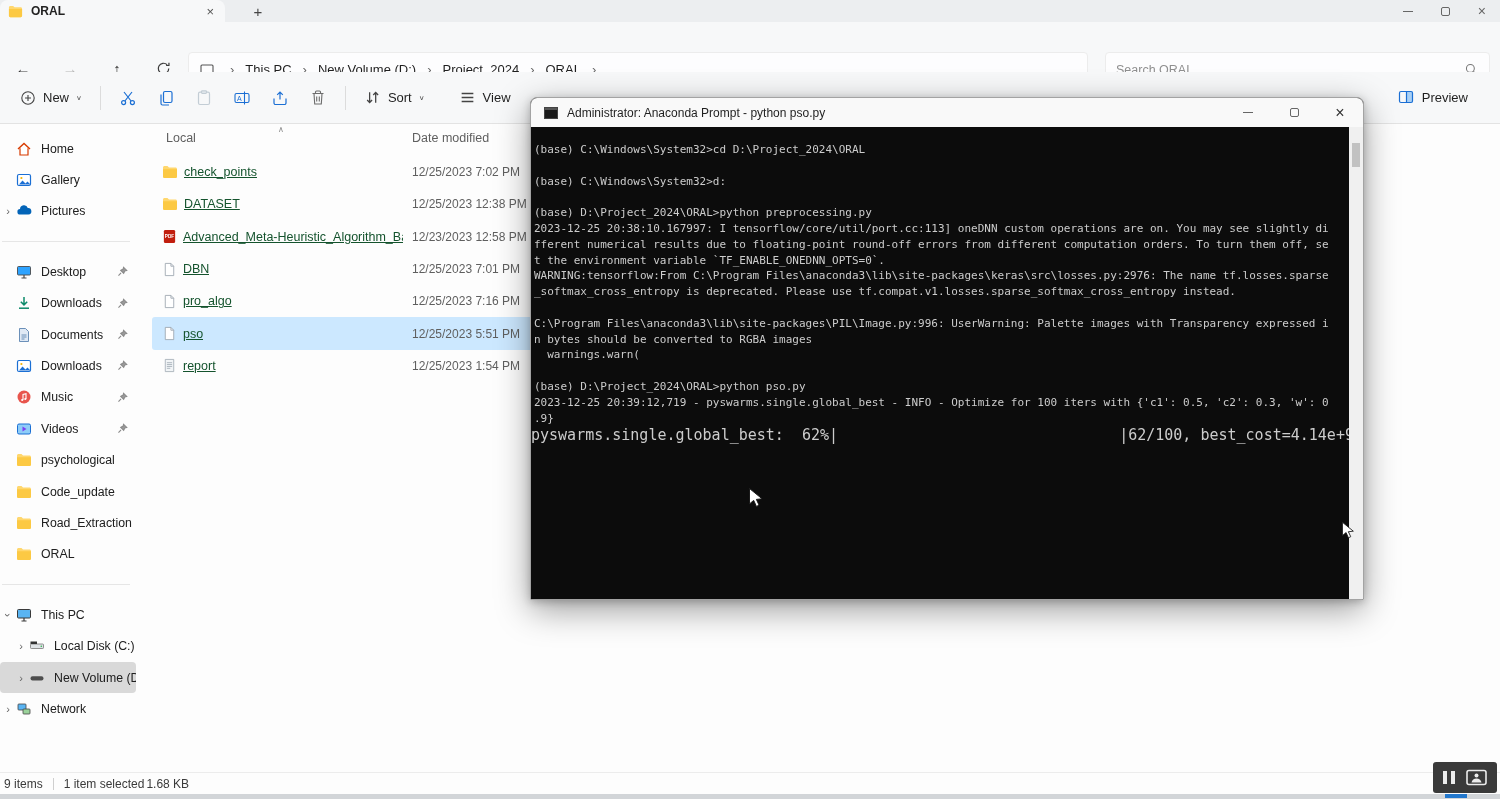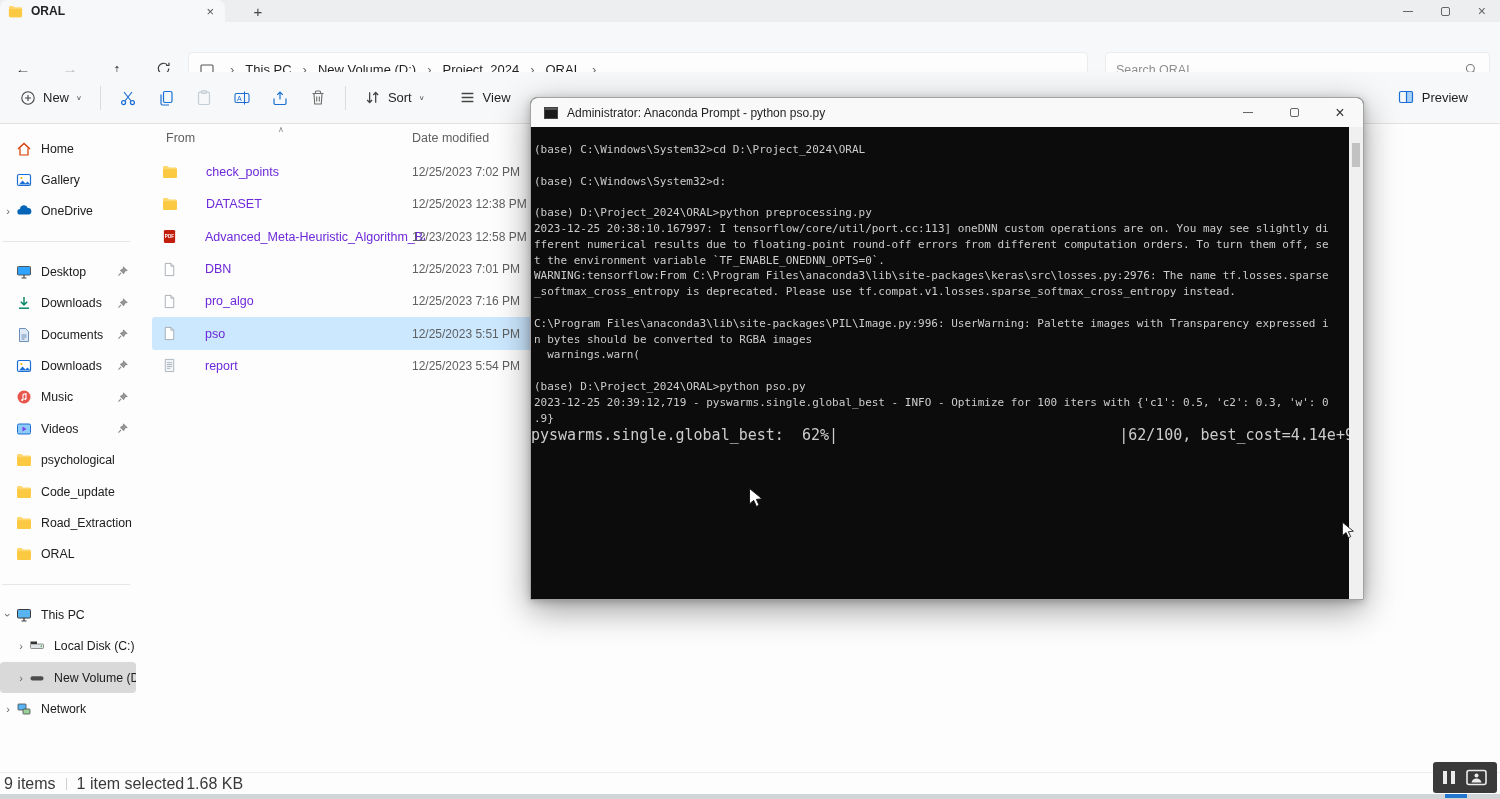--- a/index.html
+++ b/index.html
@@ -48,25 +48,25 @@
   .indent1 { padding-left:13px; }
 
   
   #list-header { position:absolute; left:152px; top:126px; width:420px; height:26px; }
   .col-name { position:absolute; left:14px; top:5px; font-size:12.5px; color:#5f5f5f; }
   .col-sort { position:absolute; left:126px; top:-1px; font-size:8px; color:#888; }
   .col-date { position:absolute; left:260px; top:5px; font-size:12.5px; color:#5f5f5f; }
   #file-rows { position:absolute; left:152px; top:156px; width:424px; }
   .frow { position:relative; height:32.3px; display:flex; align-items:center; padding-left:10px; border-radius:3px; }
   .frow.sel { background:#cce8ff; }
-  .fname { margin-left:28px; font-size:12.5px; color:#6d28d9; white-space:nowrap; overflow:hidden; max-width:220px; }
+  .fname { margin-left:6px; font-size:12.5px; color:#14532d; white-space:nowrap; overflow:hidden; max-width:220px;text-decoration:underline; }
   .fdate { position:absolute; left:260px; font-size:12px; color:#5f5f5f; white-space:nowrap; }
 
   
-  #statusbar { position:absolute; left:0; top:772px; width:1500px; height:22px; background:#fdfdfd; border-top:1px solid #ececec; display:flex; align-items:center; font-size:16px; color:#3a3a3a; }
+  #statusbar { position:absolute; left:0; top:772px; width:1500px; height:22px; background:#fdfdfd; border-top:1px solid #ececec; display:flex; align-items:center; font-size:12px; color:#3a3a3a; }
   #status-items { margin-left:4px; }
   .st-sep { width:1px; height:12px; background:#cfcfcf; margin:0 10px; }
   #status-size { margin-left:2px; }
   #bottom-strip { position:absolute; left:0; top:794px; width:1500px; height:5px; background:#d2d5d8; }
 
   
   #terminal { position:absolute; left:530px; top:97px; width:834px; height:503px; border:1px solid #a3a3a3; border-radius:7px 7px 2px 2px; box-shadow:0 10px 34px rgba(0,0,0,0.38), 0 2px 8px rgba(0,0,0,0.22); background:#0c0c0c; }
   #term-titlebar { height:29px; background:#f9f9f9; border-radius:6px 6px 0 0; display:flex; align-items:center; padding-left:13px; }
   #term-icon { width:14px; height:12px; background:#1a1a1a; border:1px solid #444; box-shadow:inset 0 2px 0 #555; margin-right:9px; }
   #term-title { font-size:12px; color:#1f1f1f; flex:1; white-space:nowrap; }
@@ -296,21 +296,21 @@
         <span class="sb-label">Gallery</span>
 
    </div>
       <div class="sb-row">
      <span class="sb-chev">›</span>
      <span class="ico">
           <svg width="16" height="16" viewBox="0 0 16 16">
             <path d="M4.2 11.5a2.7 2.7 0 0 1-.2-5.4A4 4 0 0 1 11.8 5a3.2 3.2 0 0 1 .6 6.5z" fill="#0364b8"></path>
           </svg>
         </span>
-        <span class="sb-label">OneDrive</span>
+        <span class="sb-label">Pictures</span>
 
    </div>
     </div>
   <div class="sb-sep"></div>
   <div id="sb-pinned">
       <div class="sb-row">
      <span class="sb-chev"></span>
      <span class="ico">
           <svg width="16" height="16" viewBox="0 0 16 16">
             <rect x="1.5" y="2.5" width="13" height="8.5" rx="1" fill="#2ea3ff" stroke="#4a4a4a" stroke-width="0.9"></rect>
@@ -500,21 +500,21 @@
             <rect x="7" y="8" width="7" height="5" rx="0.8" fill="#9ad29a" stroke="#444" stroke-width="0.8"></rect>
           </svg>
         </span>
         <span class="sb-label">Network</span>
 
    </div>
     </div>
 </div>
 
 <div id="list-header">
-  <span class="col-name">From</span>
+  <span class="col-name">Local</span>
   <span class="col-sort">∧</span>
   <span class="col-date">Date modified</span>
 </div>
 <div id="file-rows">
     <div class="frow">
        <span class="ico">
         <svg width="16" height="16" viewBox="0 0 16 16">
           <path d="M1 3.5C1 2.7 1.7 2 2.5 2h3L7 3.5h6.5c.8 0 1.5.7 1.5 1.5v7.5c0 .8-.7 1.5-1.5 1.5h-11C1.7 14 1 13.3 1 12.5z" fill="#ffd76e"></path>
           <path d="M1 5.2h14v7.3c0 .8-.7 1.5-1.5 1.5h-11C1.7 14 1 13.3 1 12.5z" fill="#fcc943"></path>
         </svg>
@@ -575,21 +575,21 @@
     <div class="frow">
        <span class="ico">
         <svg width="15" height="15" viewBox="0 0 16 16">
           <path d="M3.5 1.5h9v13h-9z" fill="#f2f5f7" stroke="#9aa4ad" stroke-width="0.8"></path>
           <g stroke="#9aa4ad" stroke-width="0.8">
             <path d="M5.2 5h5.6M5.2 7h5.6M5.2 9h5.6M5.2 11h3.6"></path>
           </g>
         </svg>
       </span>
        <span class="fname">report</span>
-       <span class="fdate">12/25/2023 5:54 PM</span>
+       <span class="fdate">12/25/2023 1:54 PM</span>
      </div>
   </div>
 
 <div id="statusbar">
   <span id="status-items">9 items</span>
   <span class="st-sep"></span>
   <span id="status-selection">1 item selected</span>
   <span id="status-size">1.68 KB</span>
 </div>
 <div id="bottom-strip"></div>

